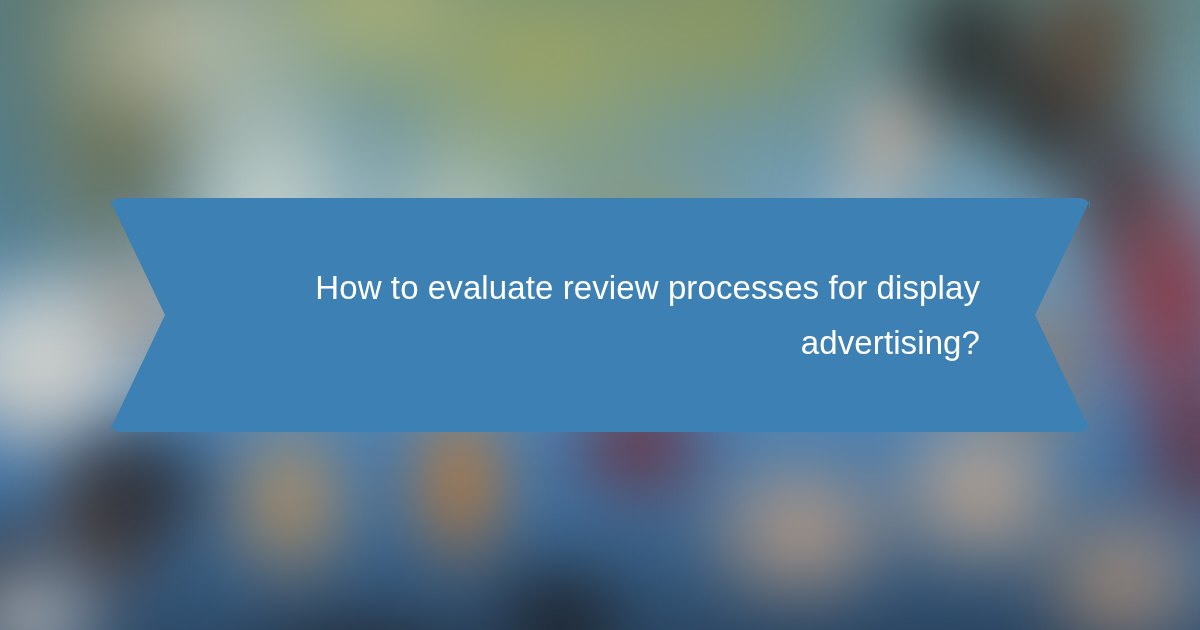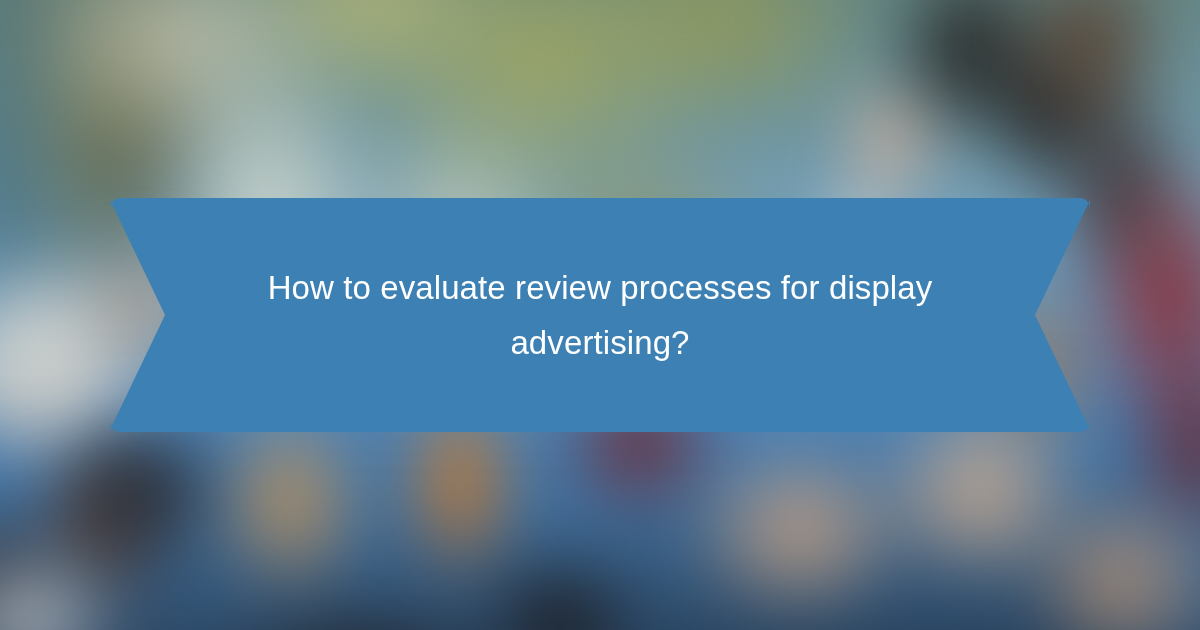--- a/index.html
+++ b/index.html
@@ -165,21 +165,21 @@
     position: absolute;
     inset: 0;
     width: 100%;
     height: 100%;
   }
 
   .ribbon-text {
     position: relative;
     z-index: 2;
     width: 760px;
-    text-align: center;
+    text-align: right;
     color: #ffffff;
     font-size: 33px;
     font-weight: 300;
     line-height: 1.68;
     letter-spacing: 0.1px;
     white-space: pre-line;
   }
 </style>
 </head>
 <body>

